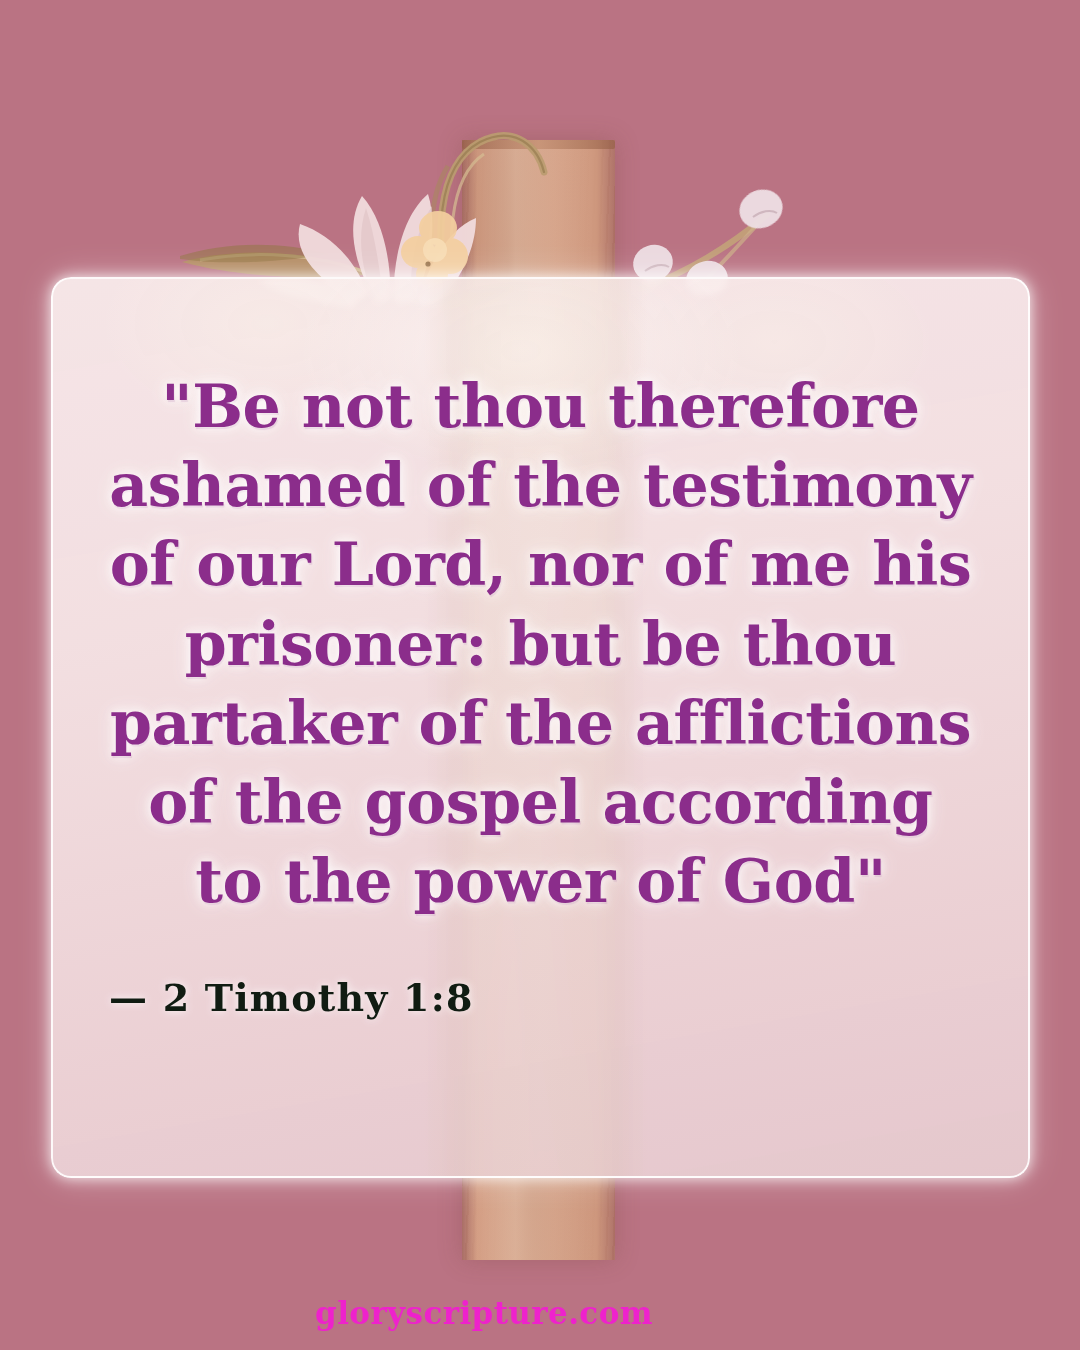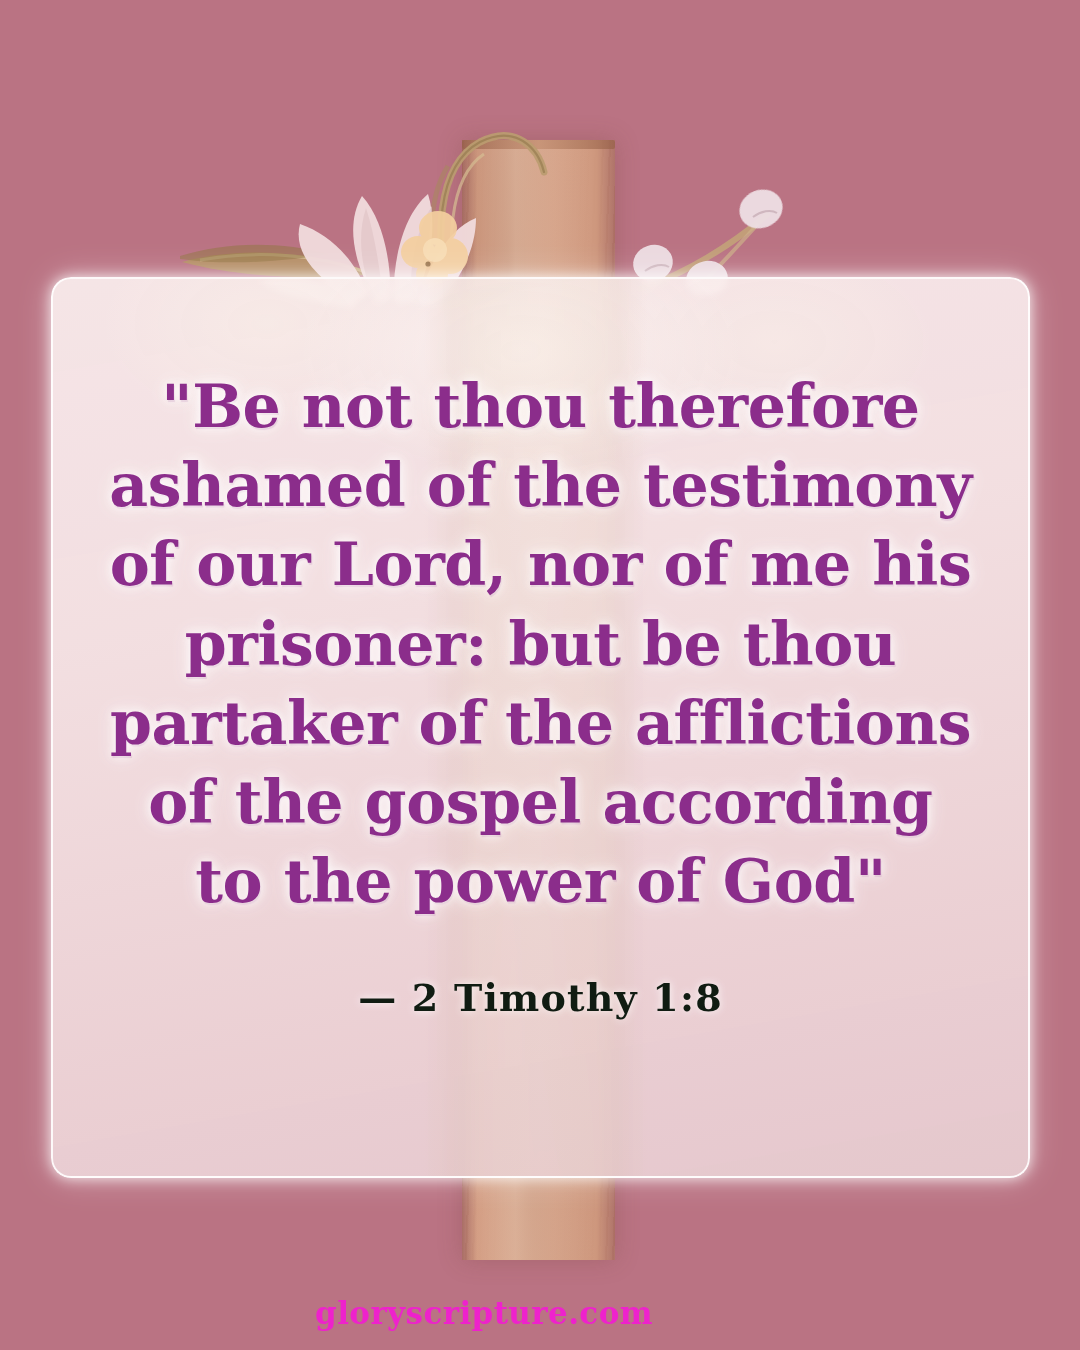--- a/index.html
+++ b/index.html
@@ -166,21 +166,21 @@
   #citation {
     position: relative;
     z-index: 2;
     margin-top: 54px;
     color: #101c12;
     font-family: "DejaVu Serif", "Liberation Serif", serif;
     font-weight: bold;
     font-size: 38px;
     letter-spacing: 1.2px;
     text-shadow: 0 0 9px rgba(255,255,255,0.9);
-    text-align: center;
+    text-align: left;
     width: 100%;
   }
 
   
   #watermark {
     position: absolute;
     left: 0;
     top: 1295px;
     width: 968px;
     text-align: center;

